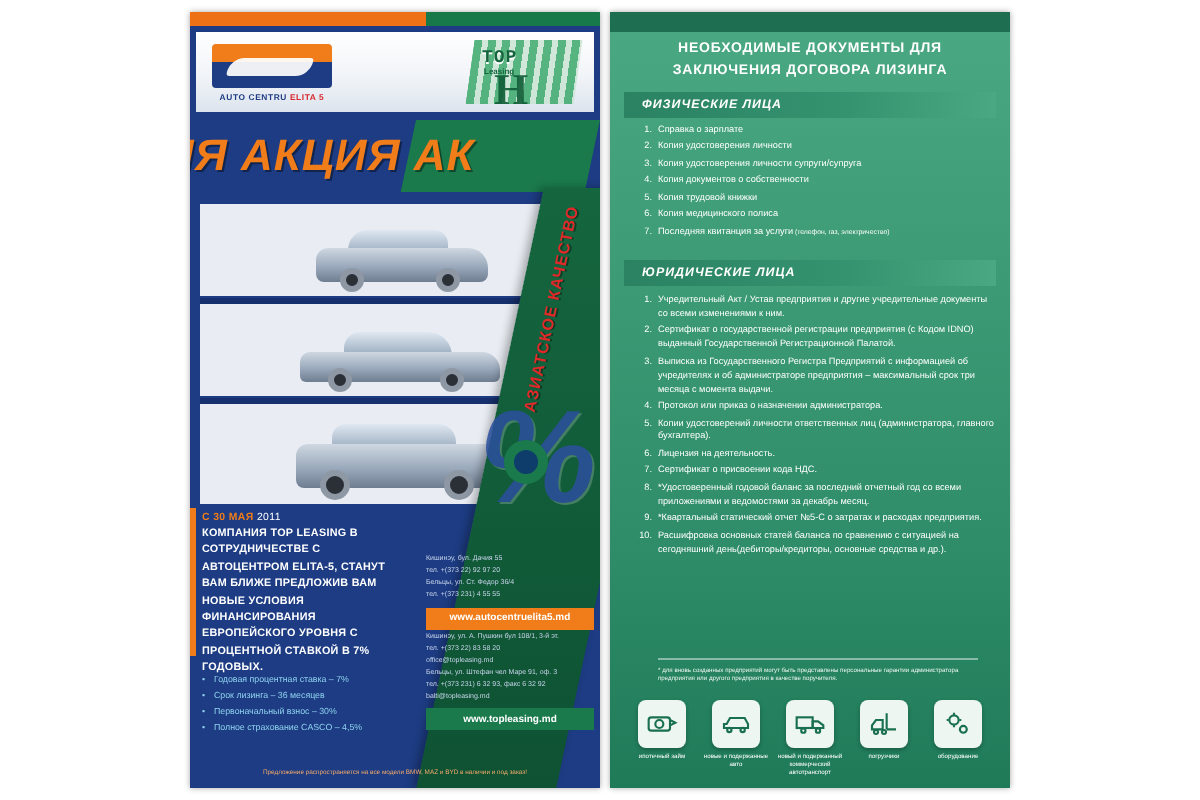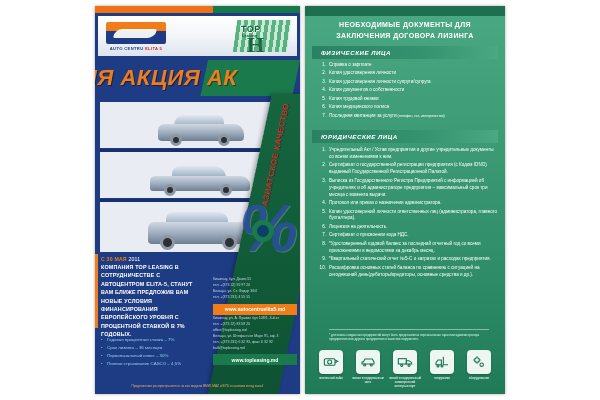--- a/index.html
+++ b/index.html
@@ -40,21 +40,21 @@
   .logo-elita .cap .red{color:#d9262c;}
 
   .logo-top{position:relative;width:54px;height:32px;}
   .logo-top .stripes{
     position:absolute;inset:0;
     background:repeating-linear-gradient(90deg,#3aa86a 0 4px,#c9e4d3 4px 7px);
     opacity:.85;transform:skewX(-8deg);
   }
   .logo-top .word{
     position:absolute;left:6px;top:4px;font-size:9px;font-weight:bold;color:#14643c;
-    letter-spacing:.5px;text-shadow:0 1px 0 #fff;
+    letter-spacing:.5px;text-shadow:0 1px 0 #fff;font-family:Liberation Mono, monospace;
   }
   .logo-top .sub{position:absolute;left:7px;top:13px;font-size:4px;font-weight:bold;color:#14643c;}
   .logo-top .bigh{position:absolute;left:12px;top:12px;font-size:22px;font-weight:bold;color:#0f5c36;opacity:.9;font-family:"Liberation Serif",serif;}
 
   .lf-akcia{
     position:absolute;left:0;top:54px;width:205px;height:36px;overflow:hidden;
   }
   .lf-akcia .gband{
     position:absolute;right:0;top:0;width:92px;height:36px;background:#1a7a4c;
     transform:skewX(-12deg);transform-origin:top right;

